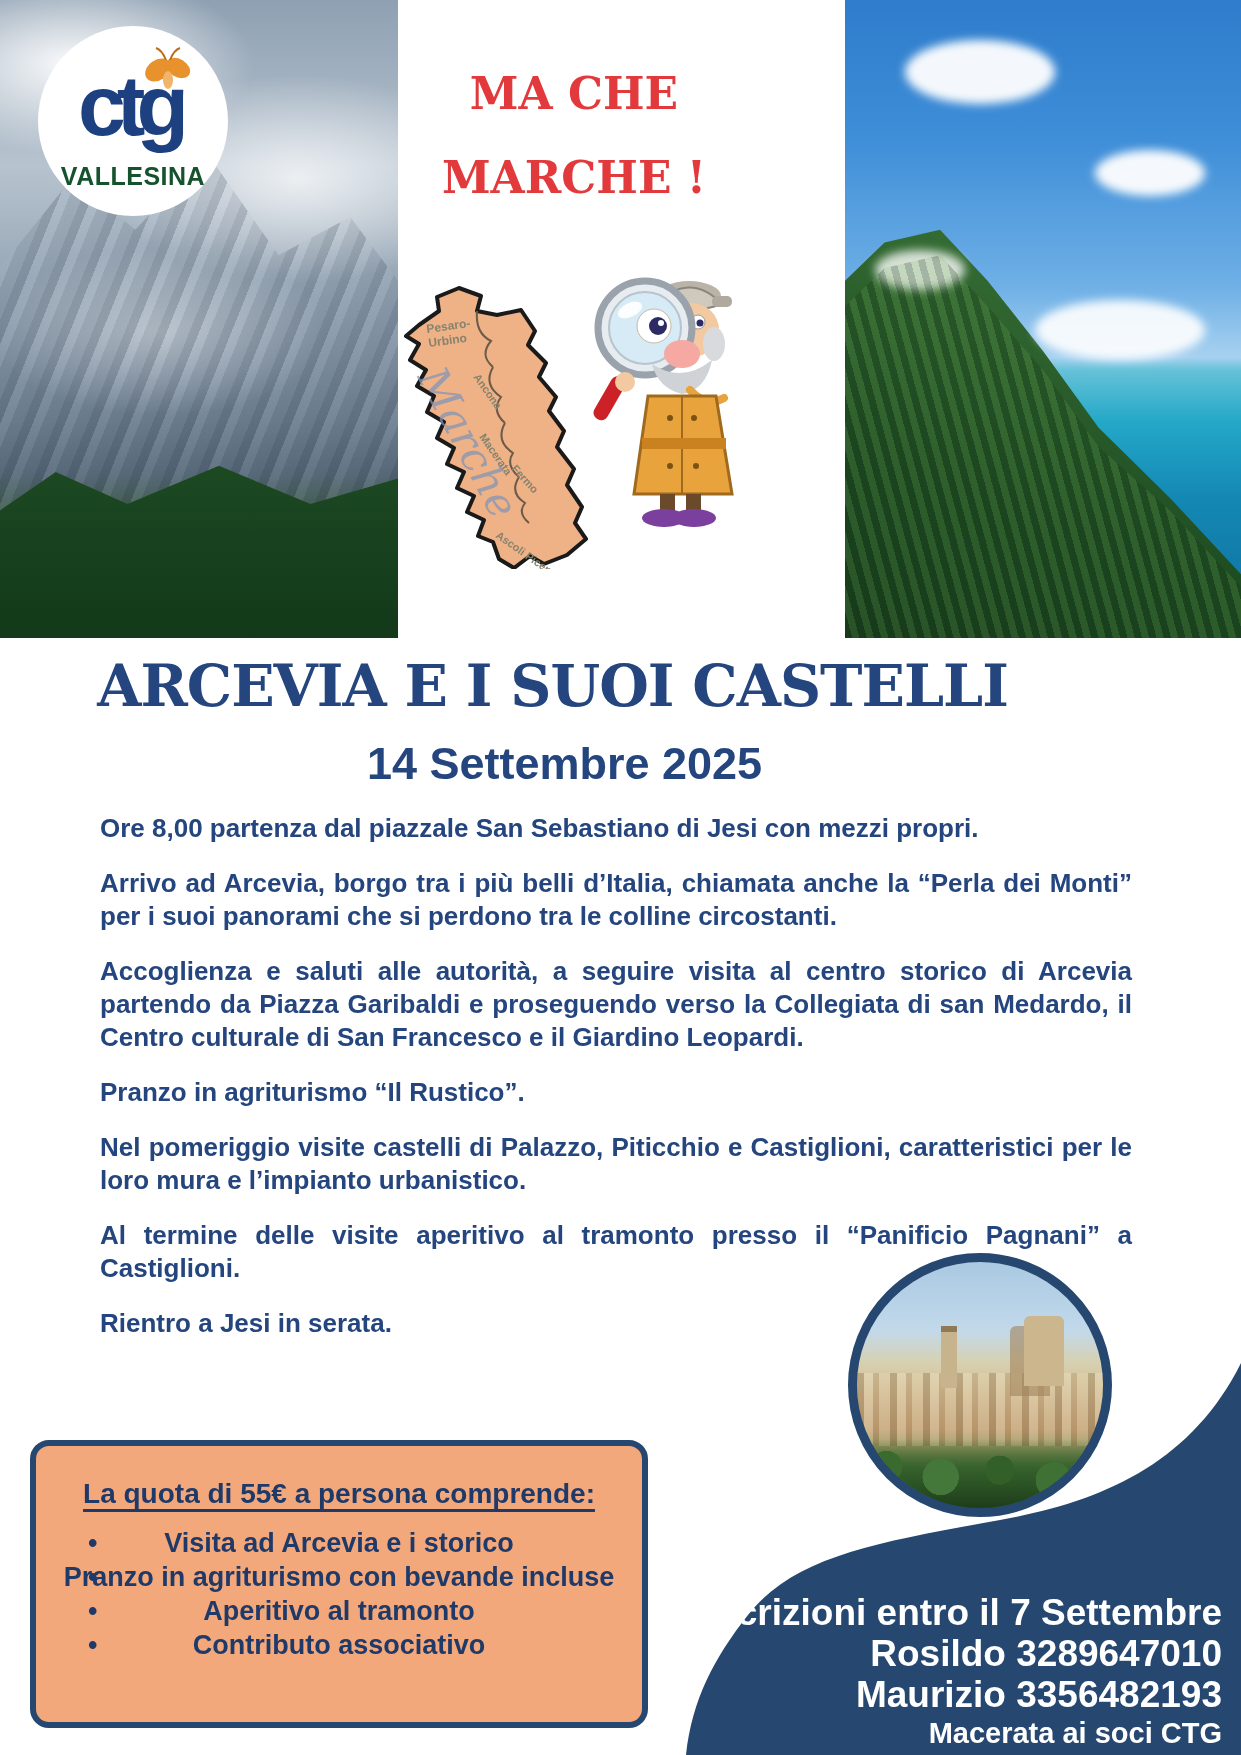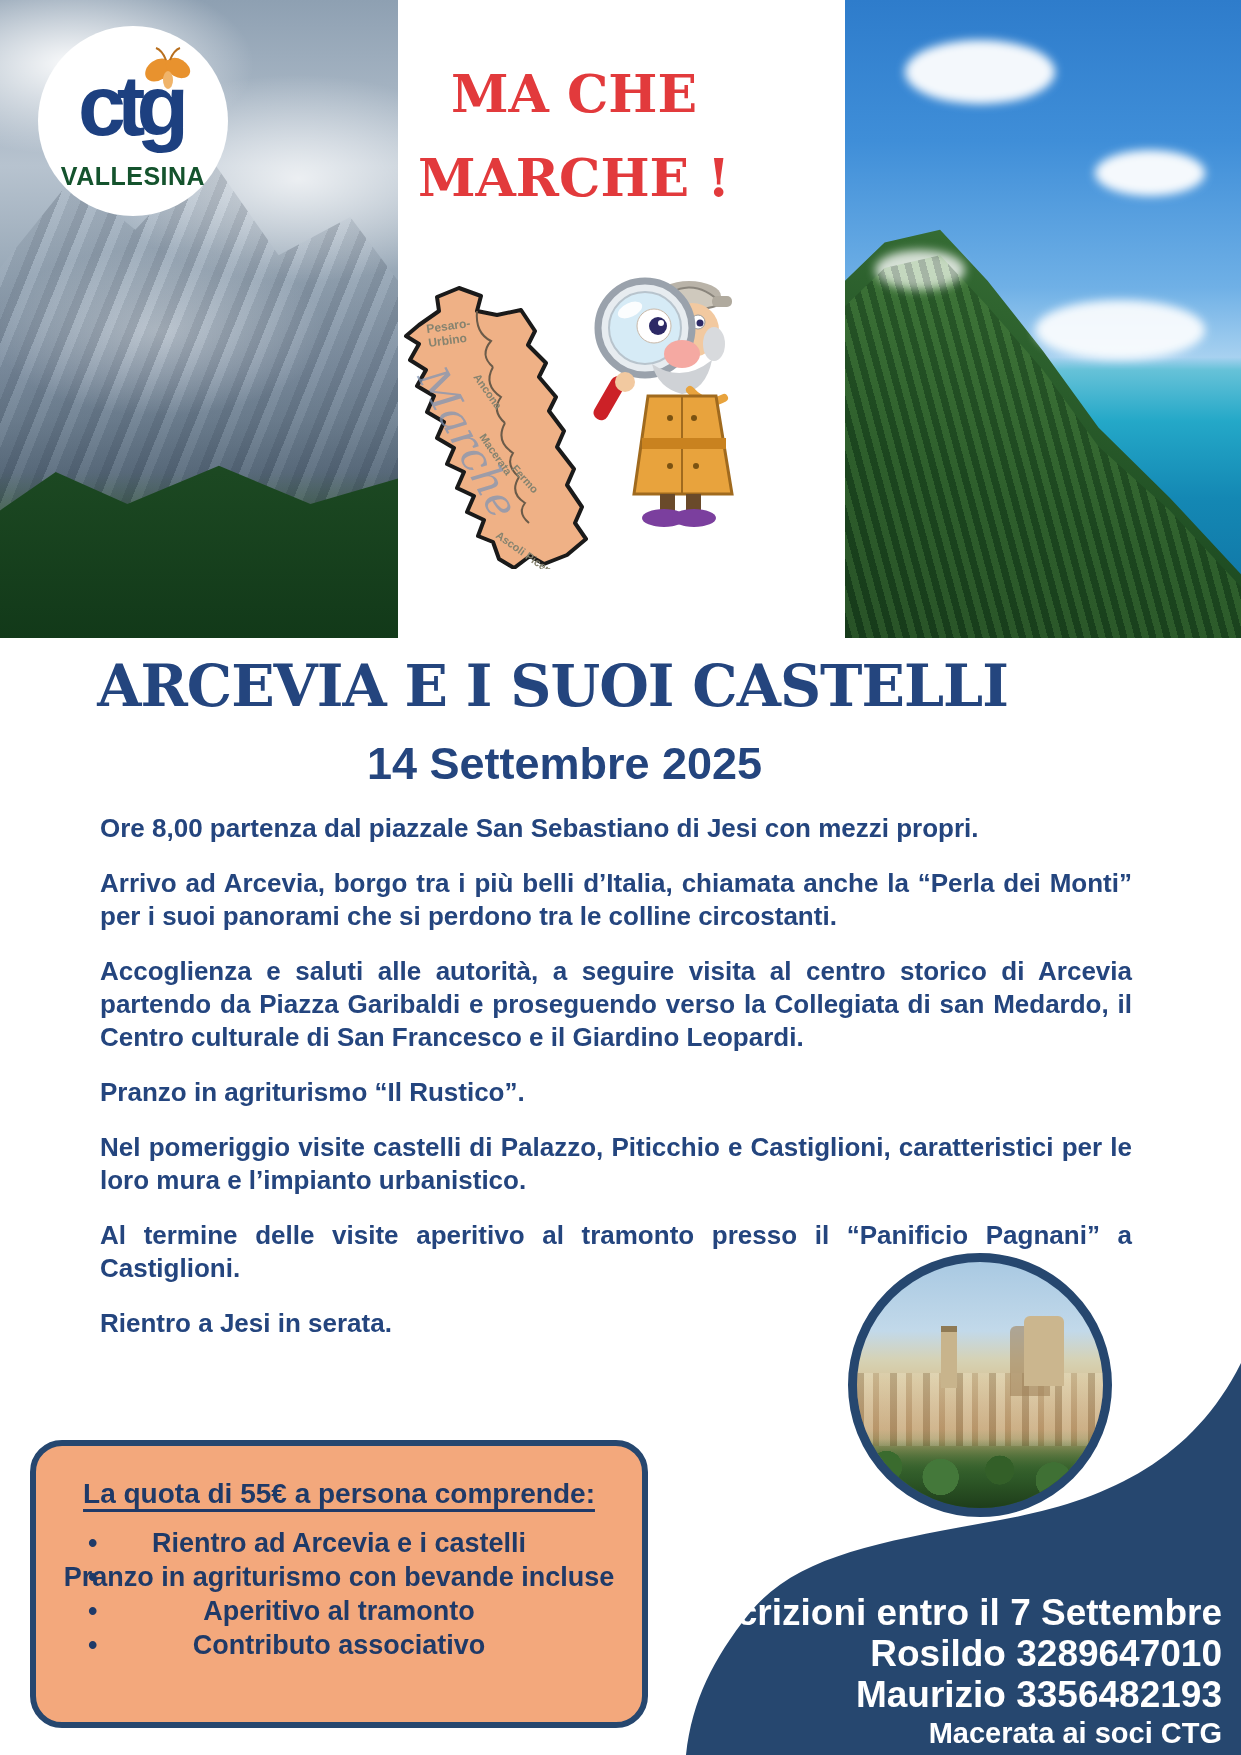--- a/index.html
+++ b/index.html
@@ -65,21 +65,21 @@
   }
   .logo-butterfly { position:absolute; top:20px; right:32px; }
   .logo-vallesina {
     font-size:25px; font-weight:bold; color:#14532d; letter-spacing:.5px; margin-top:2px;
   }
 
   
   .red-title {
     position:absolute; left:398px; top:52px; width:352px; text-align:center;
     font-family:"DejaVu Serif", serif; font-weight:bold; color:#e23a3c;
-    font-size:52px; line-height:84px; letter-spacing:0;
+    font-size:44px; line-height:84px; letter-spacing:0;
   }
 
   
   .map-svg { position:absolute; left:383px; top:281px; z-index:2; }
   .map-label { font-family:"Liberation Sans", sans-serif; fill:#86836f; font-weight:bold; }
   .map-region { font-family:"DejaVu Serif", serif; fill:#8295b4; font-style:italic; }
   .detective-svg { position:absolute; left:592px; top:266px; z-index:2; }
 
   
   .event-title {
@@ -129,21 +129,21 @@
       radial-gradient(circle 30px at 80% 60%, #3f7034 60%, rgba(0,0,0,0) 61%),
       linear-gradient(180deg, rgba(47,90,40,.0) 0%, #2f5a28 55%, #1e3d1a 100%);
   }
 
   
   .navy-shape { position:absolute; left:0; top:1250px; z-index:3; }
 
   
   .quota-box {
     position:absolute; left:30px; top:1440px; width:618px; height:288px;
-    background:#f3a87c; border:6px solid #26476f; border-radius:32px; z-index:4;
+    background:#f3a87c; border:6px solid #26476f; border-radius:19px; z-index:4;
     padding:32px 24px 0 24px; color:#1f3a68;
   }
   .quota-heading {
     text-align:center; font-weight:bold; font-size:28px;
     text-decoration:underline; text-underline-offset:6px; text-decoration-thickness:3px;
   }
   .quota-list { list-style:none; margin-top:16px; }
   .quota-list li {
     position:relative; text-align:center; font-weight:bold; font-size:27px; line-height:34px;
   }
@@ -261,21 +261,21 @@
   <div class="circle-photo">
     <div class="bld"></div>
     <div class="tower1"></div>
     <div class="tower2"></div>
     <div class="trees"></div>
   </div>
 
   <div class="quota-box">
     <div class="quota-heading">La quota di 55€ a persona comprende:</div>
     <ul class="quota-list">
-      <li>Rientro ad Arcevia e i castelli</li>
+      <li>Visita ad Arcevia e i storico</li>
       <li>Pranzo in agriturismo con bevande incluse</li>
       <li>Aperitivo al tramonto</li>
       <li>Contributo associativo</li>
     </ul>
   </div>
 
   <div class="contact">
     <div class="big">Iscrizioni entro il 7 Settembre</div>
     <div class="big">Rosildo 3289647010</div>
     <div class="big">Maurizio 3356482193</div>

